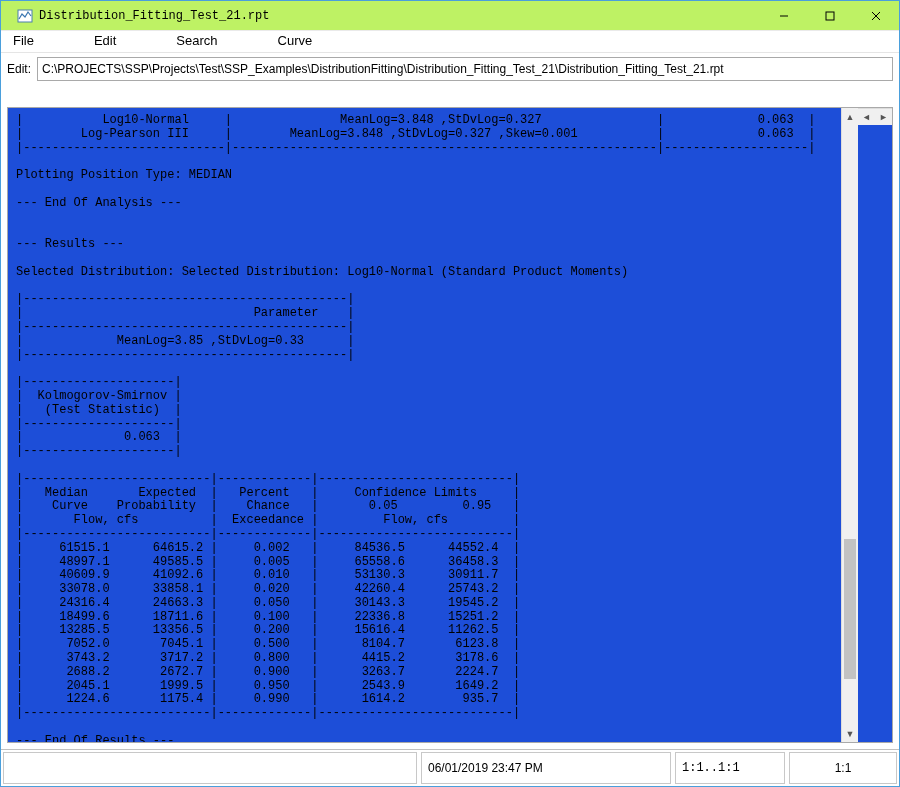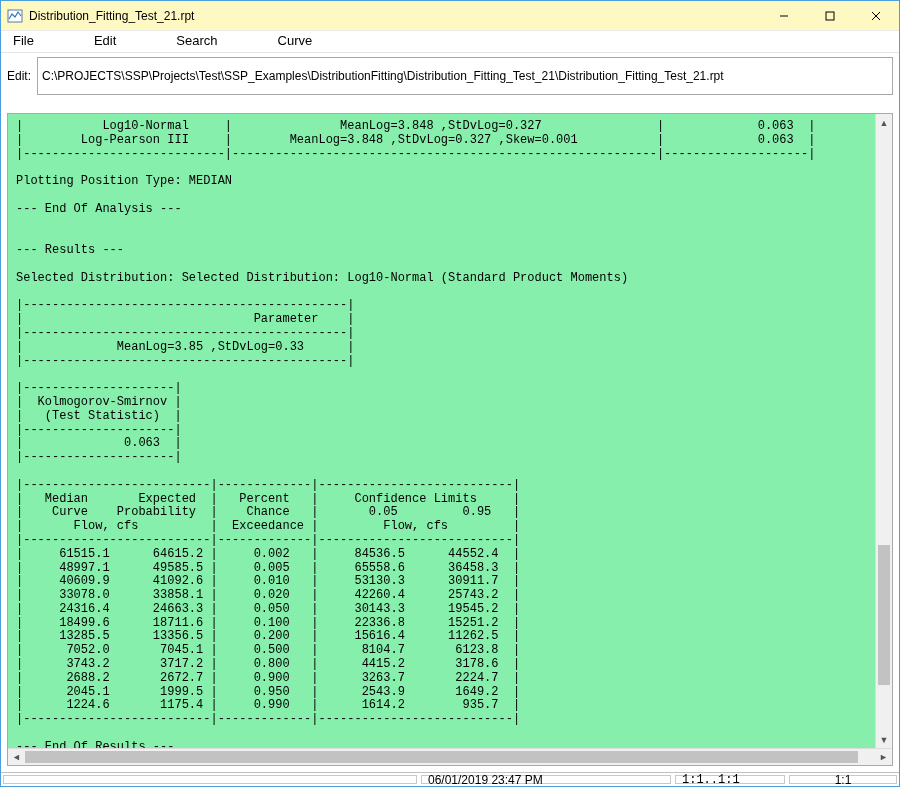--- a/index.html
+++ b/index.html
@@ -12,25 +12,26 @@
     height: 787px;
     overflow: hidden;
     display: flex;
     flex-direction: column;
     border: 1px solid #4a9fdc;
   }
 
   
   .titlebar {
     height: 30px;
-    background: #fef9c3;
+    background: #bef264;
     border-bottom: 1px solid #eaeaea;
     display: flex;
     align-items: center;
-    padding-left: 6px;
+    padding-left: 16px;
+    font-family: Liberation Mono, monospace;
   }
   .titlebar .app-icon {
     width: 16px; height: 16px;
     display: inline-flex;
     align-items: center; justify-content: center;
     margin-right: 6px;
   }
   .titlebar .title-text {
     flex: 1;
     font-size: 12px;
@@ -78,32 +79,31 @@
     font-size: 12px;
     color: #000;
     margin-right: 2px;
   }
   .file-row input.file-path {
     flex: 1;
     font-size: 12px;
     padding: 2px 4px;
     border: 1px solid #a9a9a9;
     background: #fff;
-    height: 38px;
+    height: 24px;
     font-family: "Segoe UI", Tahoma, Arial, sans-serif;
   }
 
   
   .report-outer {
     flex: 1;
-    margin: 14px 6px 6px 6px;
+    margin: 22px 6px 6px 6px;
     border: 1px solid #a9a9a9;
-    background: #86efac;
-    display: flex;
-    flex-direction: column;
+    background: #1d4ed8;
+    display: flex;
     min-height: 0;
   }
   .report-scroll {
     flex: 1;
     overflow: hidden;
     position: relative;
     display: flex;
     min-height: 0;
   }
   .report-content {
@@ -165,21 +165,21 @@
   .hscrollbar .thumb {
     position: absolute;
     top: 2px; bottom: 2px;
     left: 0;
     width: 98%;
     background: #c2c2c2;
   }
 
   
   .statusbar {
-    height: 14px;
+    height: 37px;
     display: flex;
     border-top: 1px solid #c0c0c0;
     font-size: 12px;
   }
   .statusbar .cell {
     border: 1px solid #c8c8c8;
     margin: 2px;
     padding: 2px 6px;
     background: #fff;
     display: flex;

